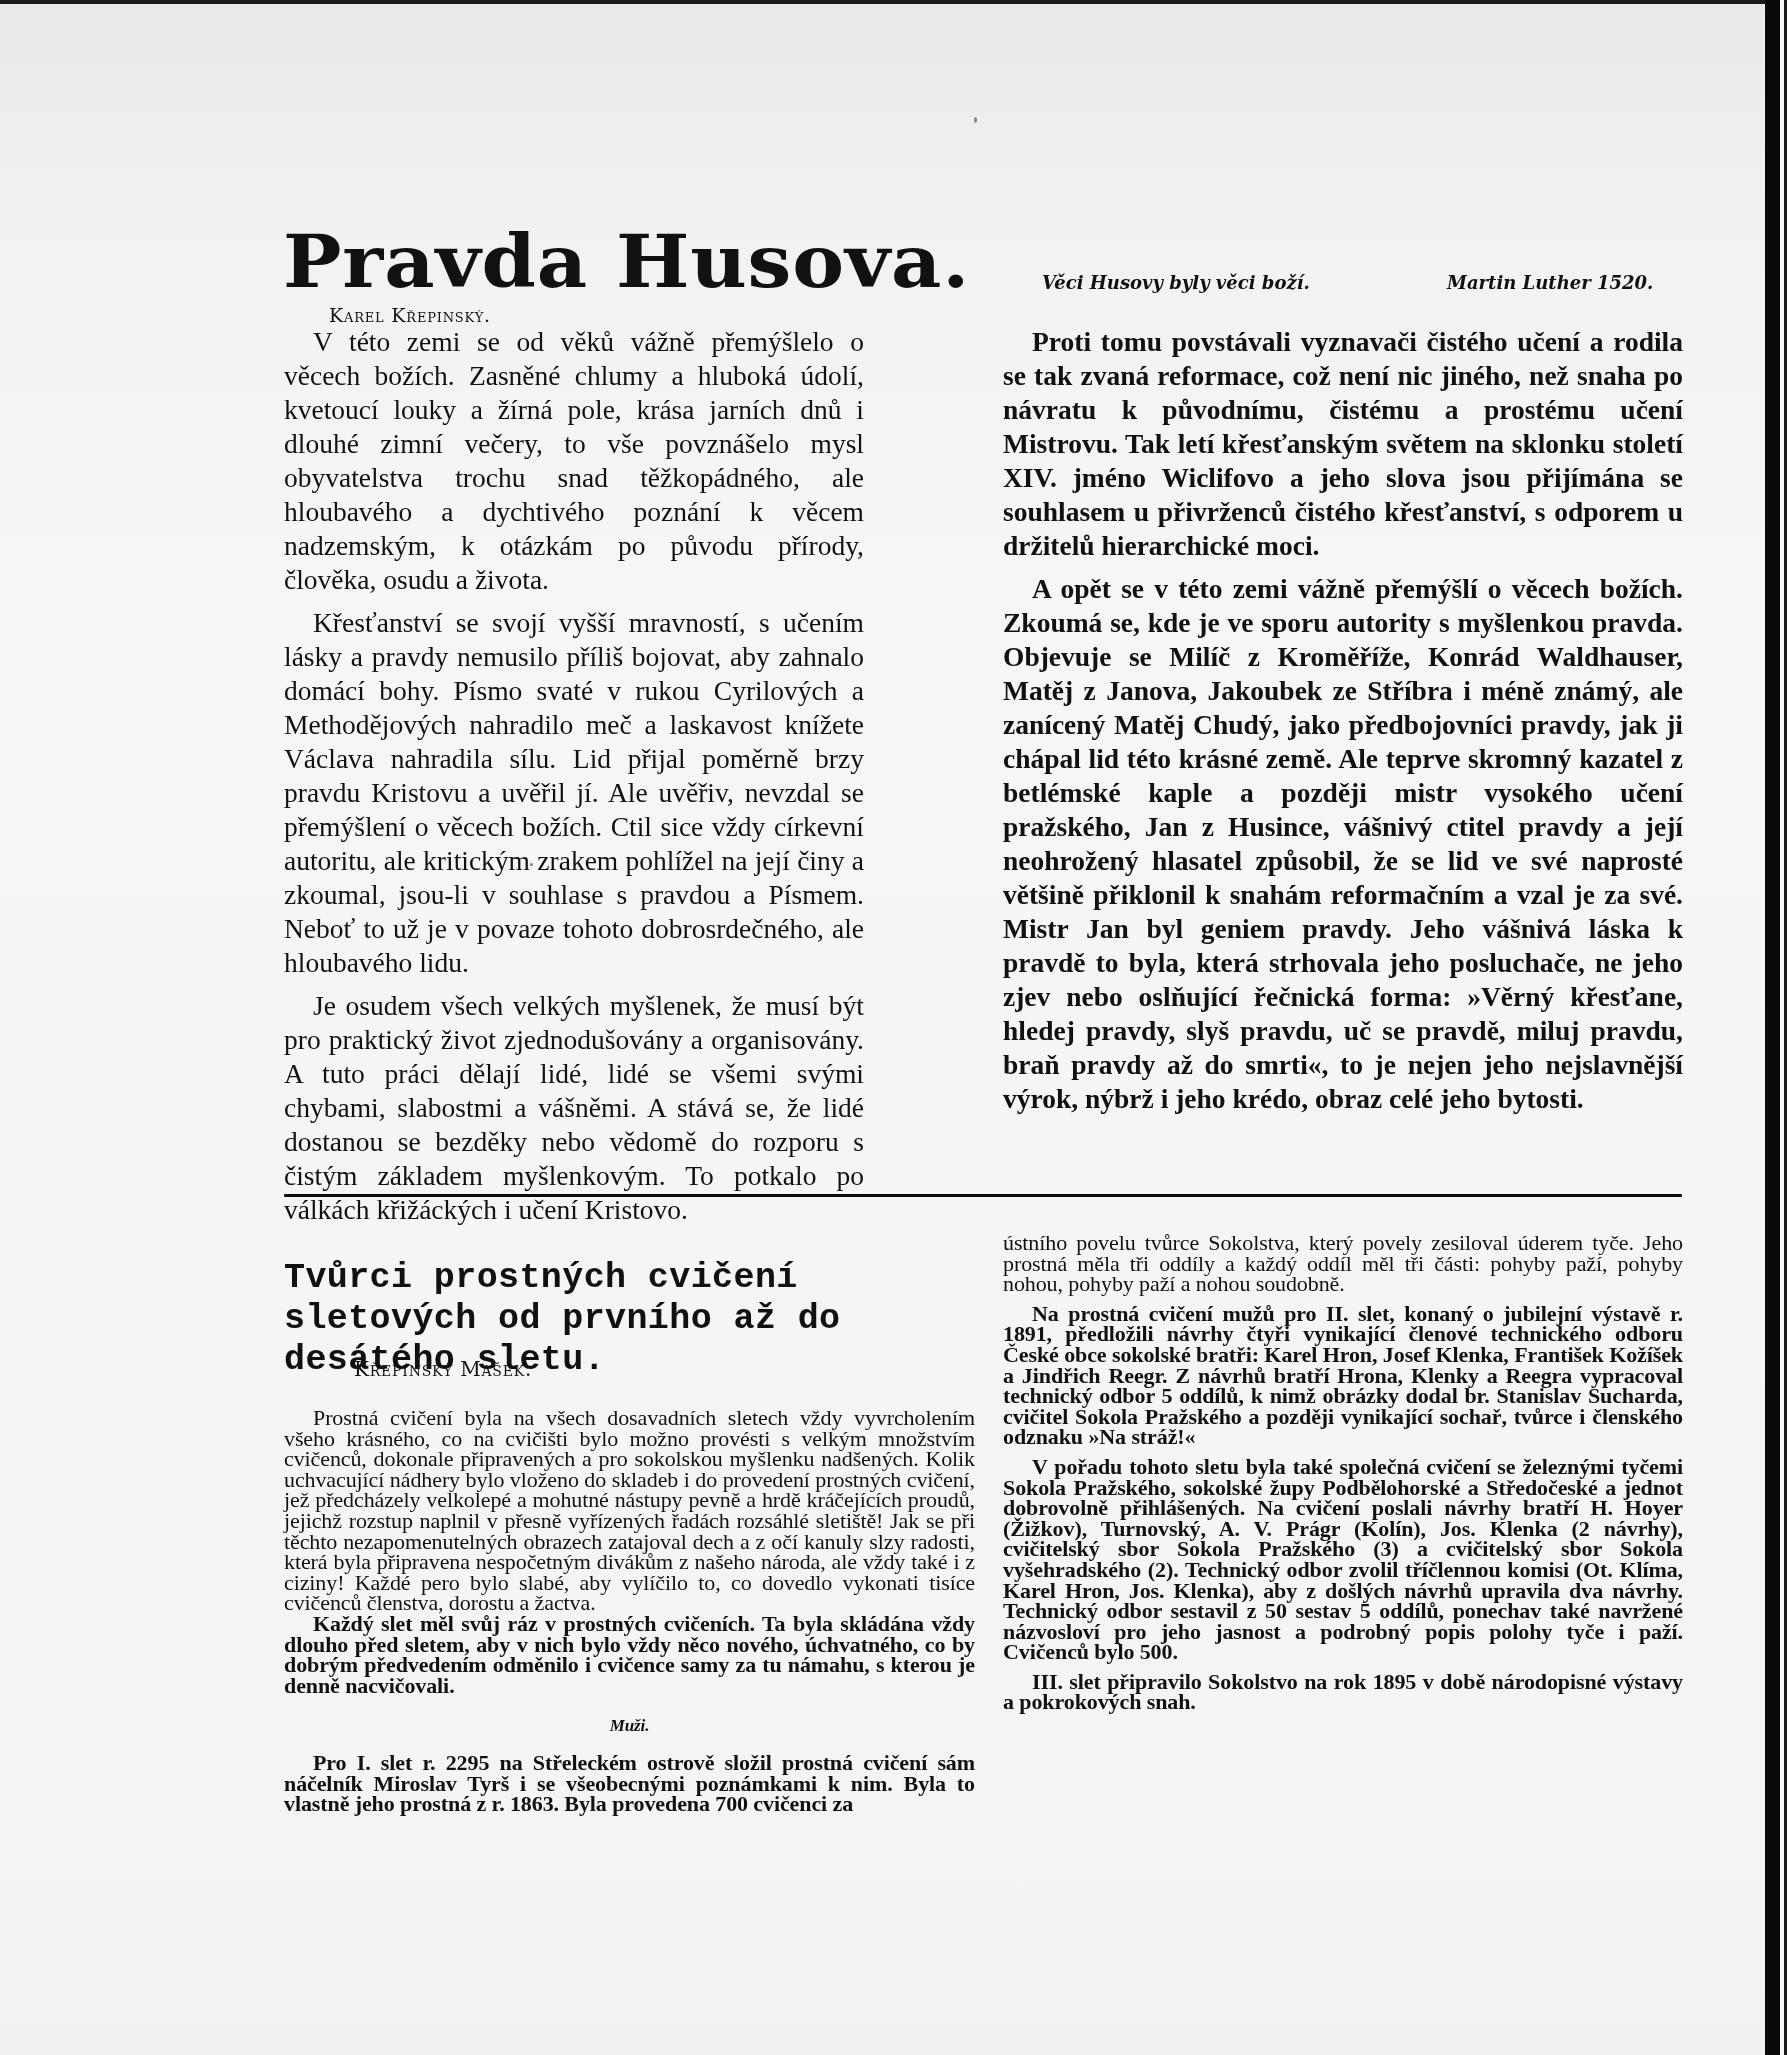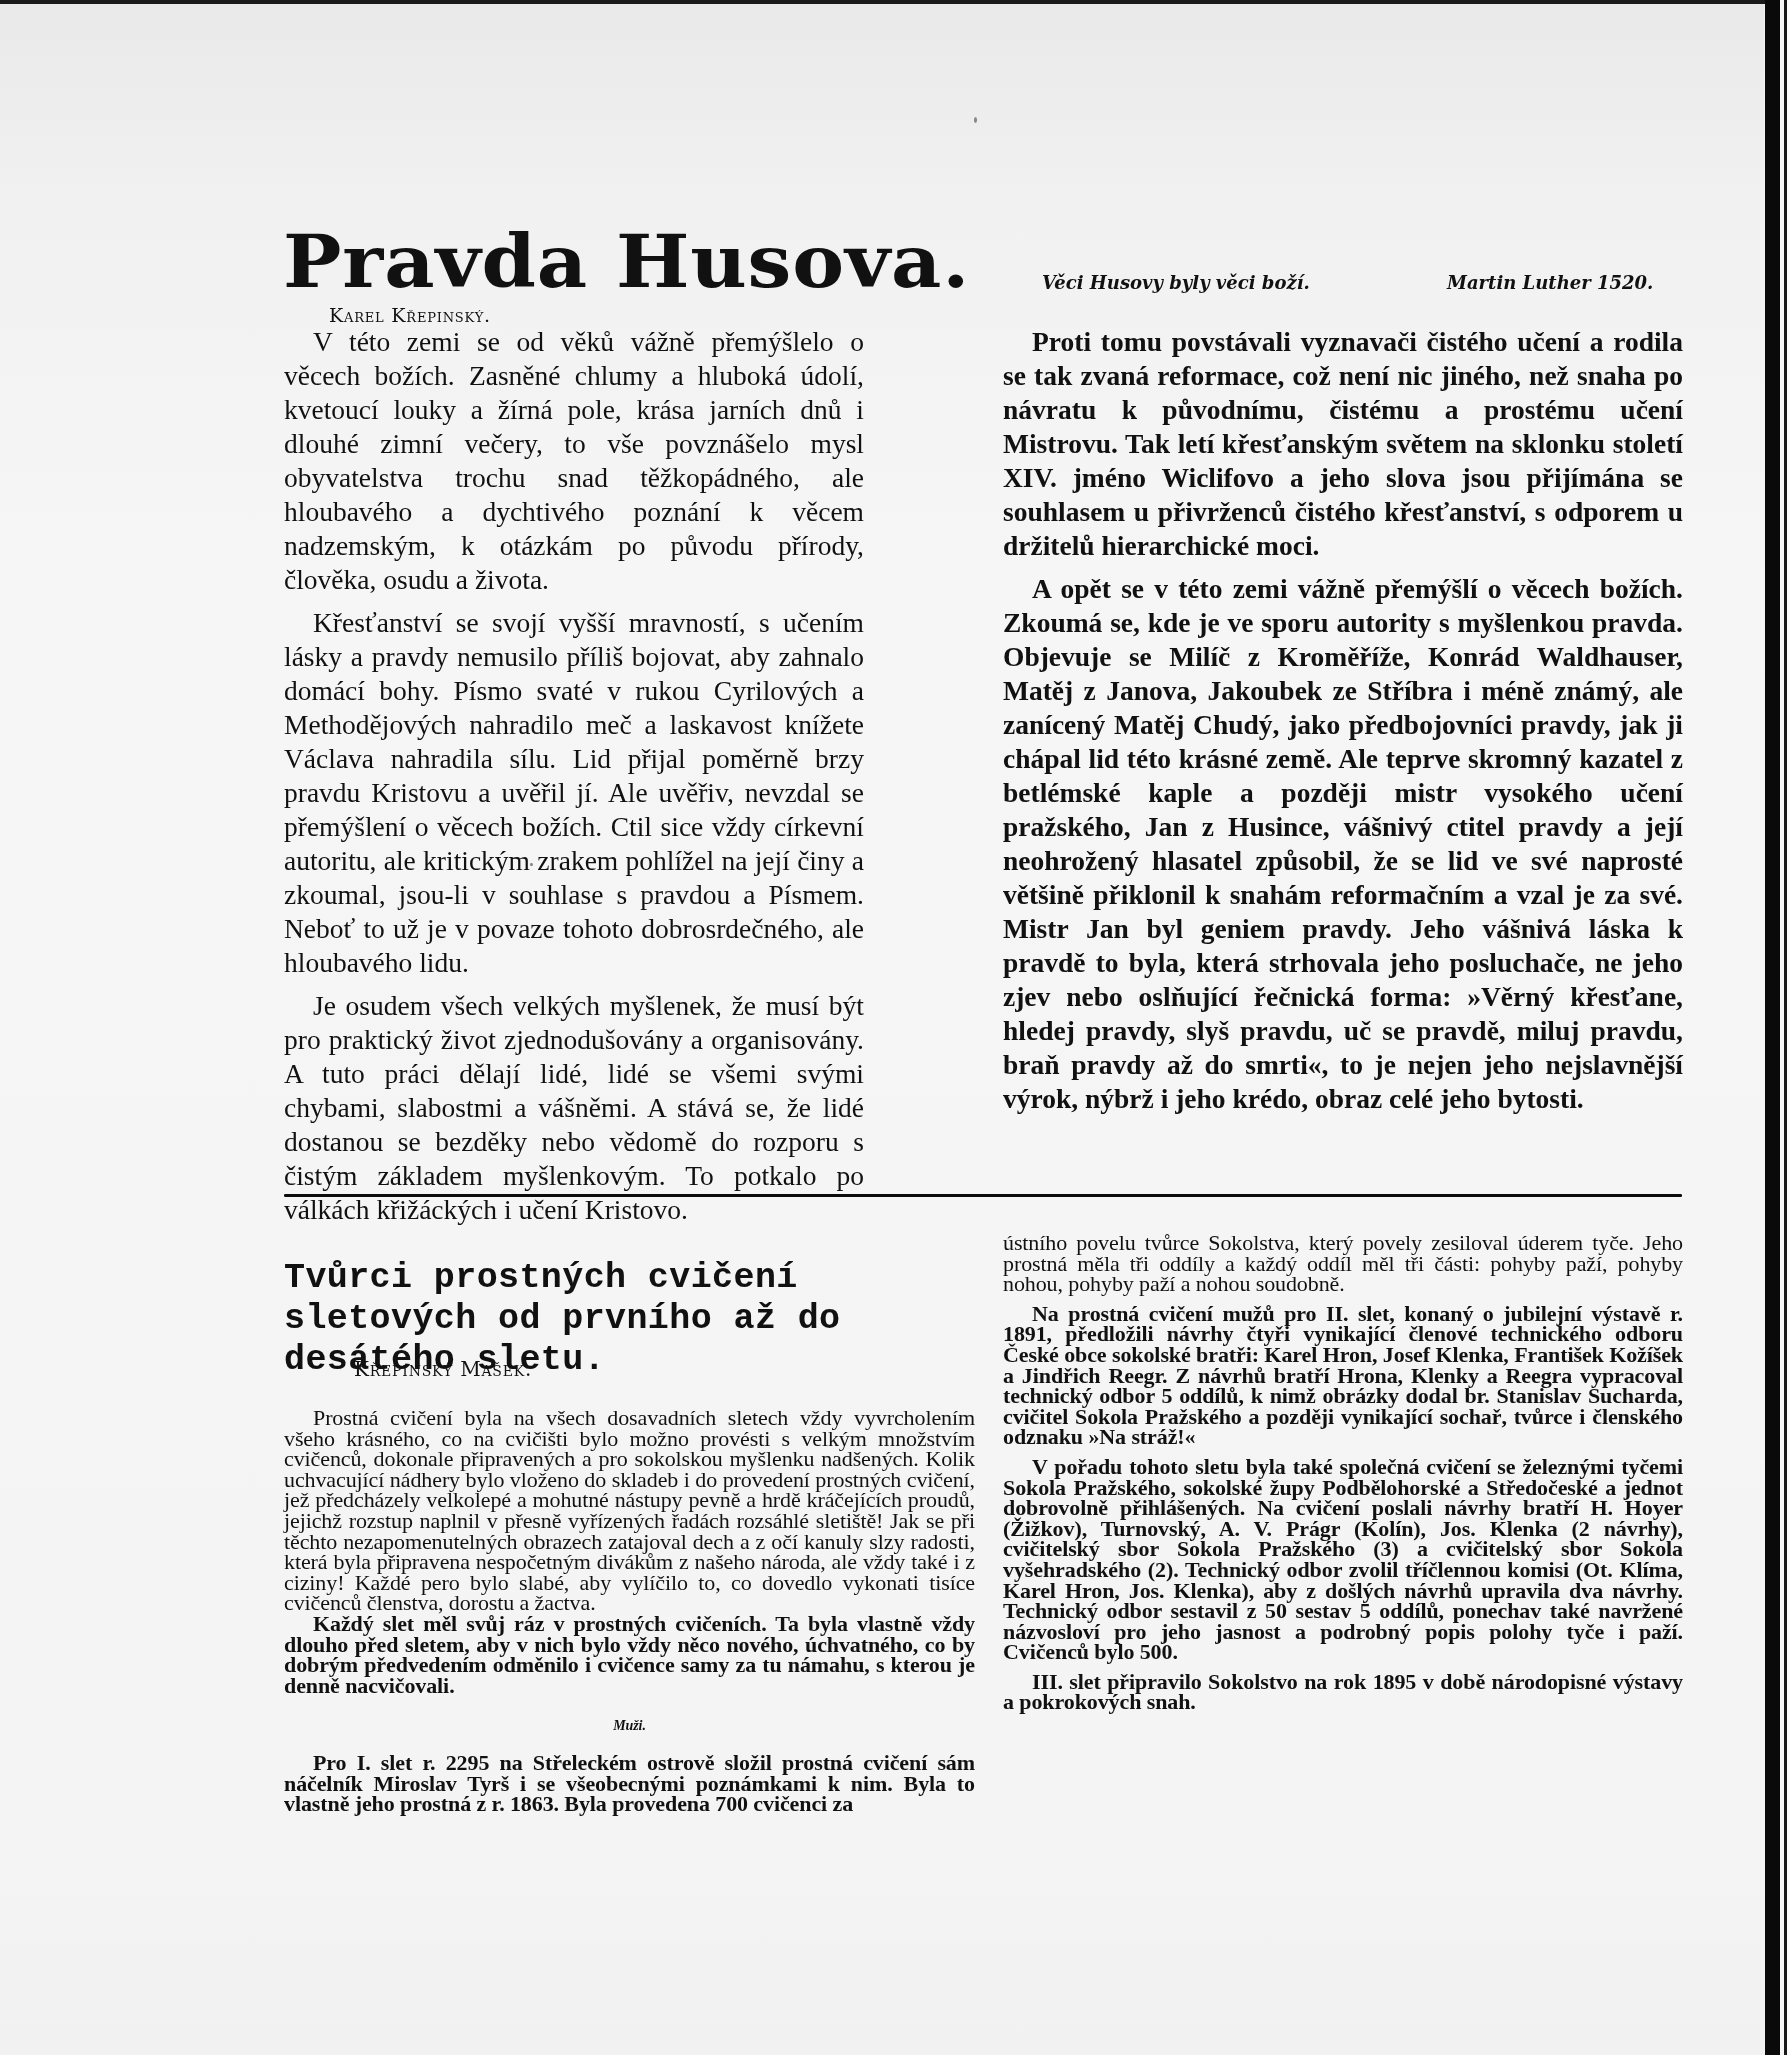--- a/index.html
+++ b/index.html
@@ -66,21 +66,21 @@
     position: absolute; left: 354px; top: 1357px;
     font-size: 20px; font-variant: small-caps; letter-spacing: 0.8px;
   }
   .a2 { font-size: 22px; line-height: 20.6px; letter-spacing: -0.1px; }
   .a2 p + p { margin-top: 0; font-weight: bold; }
   .a2 p.gap { margin-top: 9px; }
   .a2-left  { left: 284px;  top: 1408px; width: 691px; }
   .a2-right { left: 1003px; top: 1233px; width: 680px; }
   .subhead {
     text-align: center; font-style: italic; font-weight: bold; text-indent: 0 !important;
-    margin: 20px 0 16.4px 0 !important; font-size: 14px;
+    margin: 20px 0 16.4px 0 !important; font-size: 17px;
   }
   .speck { position: absolute; background: #888; border-radius: 50%; }
 </style>
 </head>
 <body>
 
 <div class="page-bg"></div>
 <div class="top-edge"></div>
 <div class="edge-bar"></div>
 <div class="edge-gap"></div>
@@ -105,21 +105,21 @@
   <p>A opět se v této zemi vážně přemýšlí o věcech božích. Zkoumá se, kde je ve sporu autority s myšlenkou pravda. Objevuje se Milíč z Kroměříže, Konrád Waldhauser, Matěj z Janova, Jakoubek ze Stříbra i méně známý, ale zanícený Matěj Chudý, jako předbojovníci pravdy, jak ji chápal lid této krásné země. Ale teprve skromný kazatel z betlémské kaple a později mistr vysokého učení pražského, Jan z Husince, vášnivý ctitel pravdy a její neohrožený hlasatel způsobil, že se lid ve své naprosté většině přiklonil k snahám reformačním a vzal je za své. Mistr Jan byl geniem pravdy. Jeho vášnivá láska k pravdě to byla, která strhovala jeho posluchače, ne jeho zjev nebo oslňující řečnická forma: »Věrný křesťane, hledej pravdy, slyš pravdu, uč se pravdě, miluj pravdu, braň pravdy až do smrti«, to je nejen jeho nejslavnější výrok, nýbrž i jeho krédo, obraz celé jeho bytosti.</p>
 </div>
 
 <div class="divider"></div>
 
 <h2 class="title2">Tvůrci prostných cvičení sletových od prvního až do desátého sletu.</h2>
 <div class="author2">Křepinský Mašek.</div>
 
 <div class="col a2 a2-left">
   <p>Prostná cvičení byla na všech dosavadních sletech vždy vyvrcholením všeho krásného, co na cvičišti bylo možno provésti s velkým množstvím cvičenců, dokonale připravených a pro sokolskou myšlenku nadšených. Kolik uchvacující nádhery bylo vloženo do skladeb i do provedení prostných cvičení, jež předcházely velkolepé a mohutné nástupy pevně a hrdě kráčejících proudů, jejichž rozstup naplnil v přesně vyřízených řadách rozsáhlé sletiště! Jak se při těchto nezapomenutelných obrazech zatajoval dech a z očí kanuly slzy radosti, která byla připravena nespočetným divákům z našeho národa, ale vždy také i z ciziny! Každé pero bylo slabé, aby vylíčilo to, co dovedlo vykonati tisíce cvičenců členstva, dorostu a žactva.</p>
-  <p>Každý slet měl svůj ráz v prostných cvičeních. Ta byla vlastně vždy dlouho před sletem, aby v nich bylo vždy něco nového, úchvatného, co by dobrým předvedením odměnilo i cvičence samy za tu námahu, s kterou je denně nacvičovali.</p>
+  <p>Každý slet měl svůj ráz v prostných cvičeních. Ta byla skládána vždy dlouho před sletem, aby v nich bylo vždy něco nového, úchvatného, co by dobrým předvedením odměnilo i cvičence samy za tu námahu, s kterou je denně nacvičovali.</p>
   <p class="subhead">Muži.</p>
   <p>Pro I. slet r. 2295 na Střeleckém ostrově složil prostná cvičení sám náčelník Miroslav Tyrš i se všeobecnými poznámkami k nim. Byla to vlastně jeho prostná z r. 1863. Byla provedena 700 cvičenci za</p>
 </div>
 
 <div class="col a2 a2-right">
   <p style="text-indent:0">ústního povelu tvůrce Sokolstva, který povely zesiloval úderem tyče. Jeho prostná měla tři oddíly a každý oddíl měl tři části: pohyby paží, pohyby nohou, pohyby paží a nohou soudobně.</p>
   <p class="gap">Na prostná cvičení mužů pro II. slet, konaný o jubilejní výstavě r. 1891, předložili návrhy čtyři vynikající členové technického odboru České obce sokolské bratři: Karel Hron, Josef Klenka, František Kožíšek a Jindřich Reegr. Z návrhů bratří Hrona, Klenky a Reegra vypracoval technický odbor 5 oddílů, k nimž obrázky dodal br. Stanislav Sucharda, cvičitel Sokola Pražského a později vynikající sochař, tvůrce i členského odznaku »Na stráž!«</p>
   <p class="gap">V pořadu tohoto sletu byla také společná cvičení se železnými tyčemi Sokola Pražského, sokolské župy Podbělohorské a Středočeské a jednot dobrovolně přihlášených. Na cvičení poslali návrhy bratří H. Hoyer (Žižkov), Turnovský, A. V. Prágr (Kolín), Jos. Klenka (2 návrhy), cvičitelský sbor Sokola Pražského (3) a cvičitelský sbor Sokola vyšehradského (2). Technický odbor zvolil tříčlennou komisi (Ot. Klíma, Karel Hron, Jos. Klenka), aby z došlých návrhů upravila dva návrhy. Technický odbor sestavil z 50 sestav 5 oddílů, ponechav také navržené názvosloví pro jeho jasnost a podrobný popis polohy tyče i paží. Cvičenců bylo 500.</p>
   <p class="gap">III. slet připravilo Sokolstvo na rok 1895 v době národopisné výstavy a pokrokových snah.</p>
 </div>

